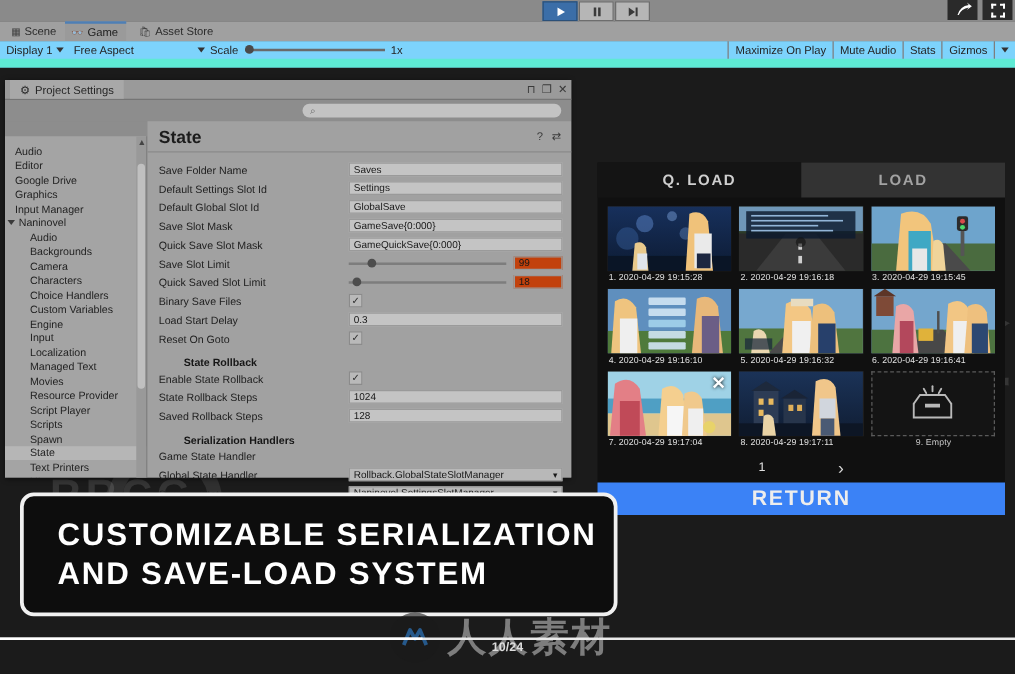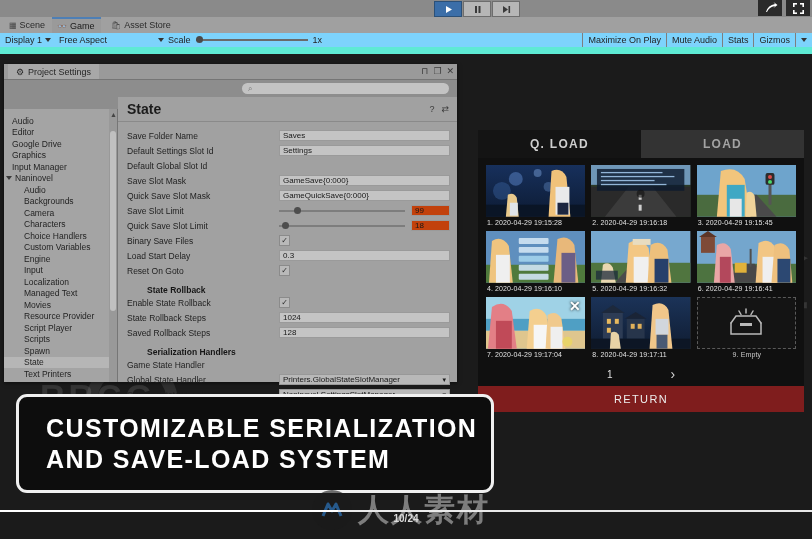--- a/index.html
+++ b/index.html
@@ -42,21 +42,21 @@
   .sl-grid{padding:7px 8px 0 8px;display:grid;grid-template-columns:repeat(3,1fr);gap:5px 6px;}
   .slot{display:flex;flex-direction:column;}
   .thumb{height:52px;position:relative;overflow:hidden;background:#222;}
   .slot-label{font-size:7px;color:#e2e2e2;padding:2px 0 0 1px;letter-spacing:.1px;white-space:nowrap;}
   .slot.empty .thumb{border:1px dashed #5a5a5a;background:#141414;display:flex;align-items:center;justify-content:center;box-sizing:border-box;}
   .slot.empty .slot-label{text-align:center;color:#c9c9c9;}
   .close-x{position:absolute;right:4px;top:3px;width:13px;height:13px;color:#fff;font-size:14px;line-height:13px;text-align:center;font-weight:bold;text-shadow:0 0 3px #000;}
   .pager{height:24px;display:flex;align-items:center;justify-content:center;gap:58px;margin-top:4px;}
   .pager .pnum{font-size:10px;color:#e0e0e0;}
   .pager .pnext{font-size:14px;color:#d8d8d8;line-height:1;}
-  .return-bar{height:26px;display:flex;align-items:center;justify-content:center;background:#7f1d1d;font-size:11px;letter-spacing:1.4px;color:#ededed;}
+  .return-bar{height:26px;display:flex;align-items:center;justify-content:center;background:#3b82f6;font-size:17px;letter-spacing:1.4px;color:#ededed;font-weight:bold;}
 
   
   .art{position:absolute;inset:0;}
 
   
   .ps-win{position:absolute;left:4px;top:64px;width:453px;height:318px;background:#8d8d8d;box-shadow:0 1px 4px rgba(0,0,0,.55);}
   .ps-titlebar{height:15px;background:#9a9a9a;position:relative;border-bottom:1px solid #757575;}
   .ps-tab{position:absolute;left:4px;top:0;height:15px;display:flex;align-items:center;gap:4px;padding:0 8px;background:#a8a8a8;font-size:9px;color:#262626;}
   .ps-wbtns{position:absolute;right:3px;top:2px;display:flex;gap:5px;font-size:9px;color:#3a3a3a;}
   .ps-search{height:17px;background:#8d8d8d;display:flex;align-items:center;justify-content:flex-end;padding-right:8px;}
@@ -532,40 +532,41 @@
             <div class="row">
               <div class="lbl">Save Folder Name</div>
               <div class="fld">Saves</div>
             </div>
             <div class="row">
               <div class="lbl">Default Settings Slot Id</div>
               <div class="fld">Settings</div>
             </div>
             <div class="row">
               <div class="lbl">Default Global Slot Id</div>
+              <div class="fld">GlobalSave</div>
             </div>
             <div class="row">
               <div class="lbl">Save Slot Mask</div>
               <div class="fld">GameSave{0:000}</div>
             </div>
             <div class="row">
               <div class="lbl">Quick Save Slot Mask</div>
               <div class="fld">GameQuickSave{0:000}</div>
             </div>
             <div class="row">
               <div class="lbl">Save Slot Limit</div>
               <div class="sl-wrap">
                 <div class="sl-track">
                   <div class="sl-knob" style="left: 12%;"></div>
                 </div>
                 <div class="sl-val">99</div>
               </div>
             </div>
             <div class="row">
-              <div class="lbl">Quick Save Slot Limit</div>
+              <div class="lbl">Quick Saved Slot Limit</div>
               <div class="sl-wrap">
                 <div class="sl-track">
                   <div class="sl-knob" style="left: 2%;"></div>
                 </div>
                 <div class="sl-val">18</div>
               </div>
             </div>
             <div class="row">
               <div class="lbl">Binary Save Files</div>
               <div class="chk">✓</div>
@@ -595,21 +596,21 @@
             </div>
             <div class="row secrow">
               <div class="sec">Serialization Handlers</div>
             </div>
             <div class="row">
               <div class="lbl">Game State Handler</div>
             </div>
             <div class="row">
               <div class="lbl">Global State Handler</div>
               <div class="dd">
-                <span>Printers.GlobalStateSlotManager</span>
+                <span>Rollback.GlobalStateSlotManager</span>
                 <span class="c">▾</span>
               </div>
             </div>
             <div class="row">
               <div class="lbl">Settings State Handler</div>
               <div class="dd">
                 <span>Naninovel.SettingsSlotManager</span>
                 <span class="c">▾</span>
               </div>
             </div>

